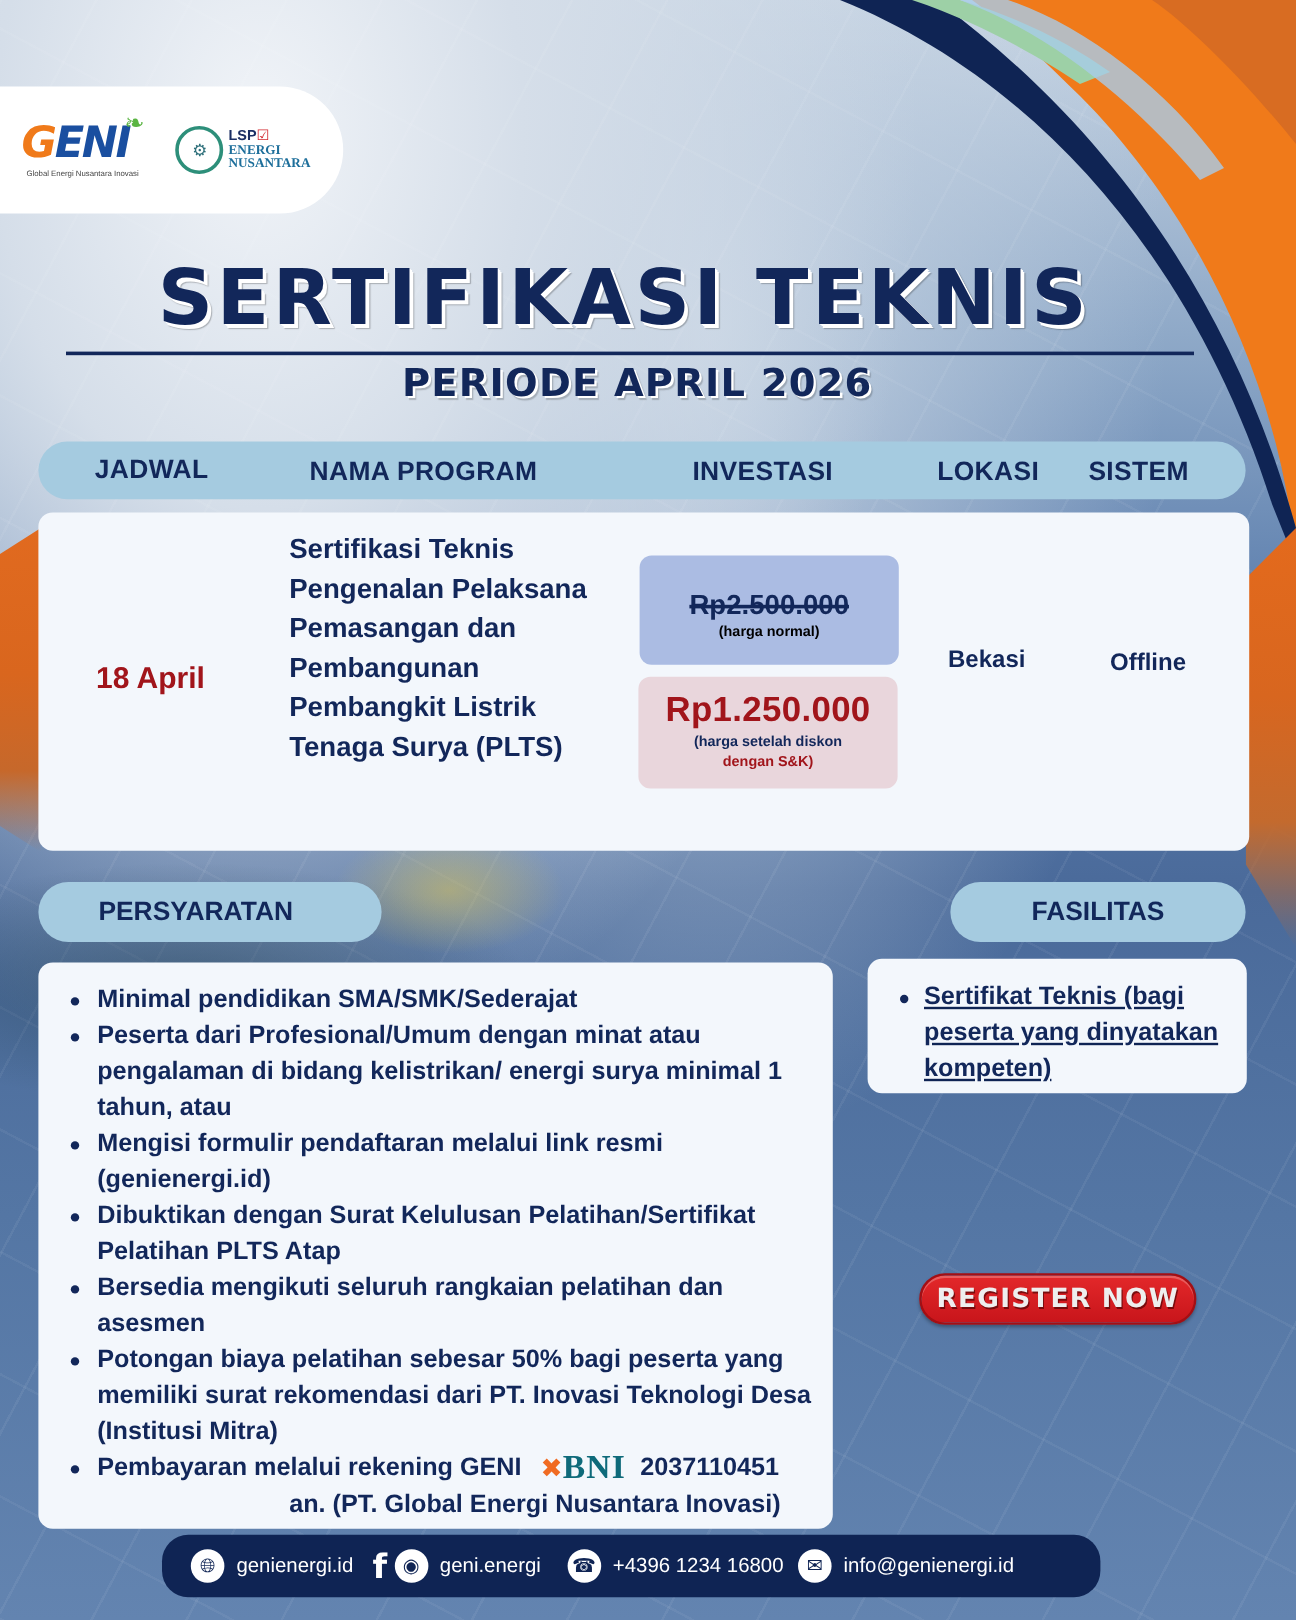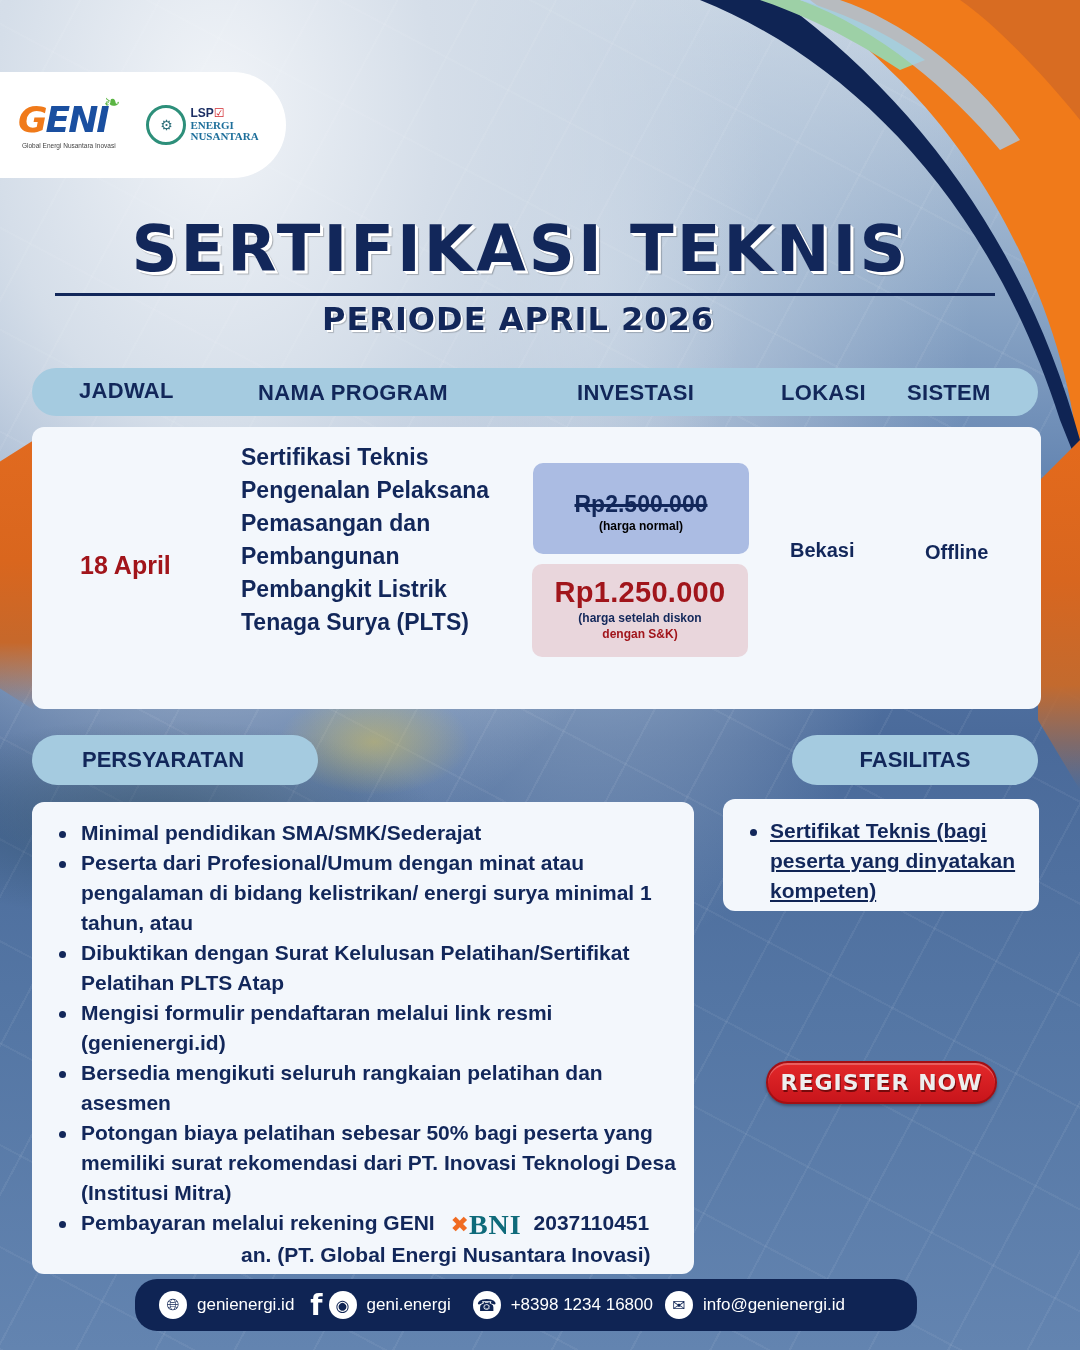--- a/index.html
+++ b/index.html
@@ -71,21 +71,21 @@
   .title {
     position: absolute; left: 0; width: 1040px; top: 212px; text-align: center; z-index: 3;
     font-family: "DejaVu Sans", sans-serif; font-weight: 900; font-size: 64px;
     letter-spacing: 3px; color: #12275a;
     text-shadow: 3px 3px 0 #ffffff, 2px 2px 0 #ffffff, 1px 1px 0 #fff, 4px 4px 1px rgba(0,0,0,0.25);
   }
   .title-rule {
     position: absolute; left: 55px; top: 293px; width: 940px; height: 3px; background: #12275a; z-index: 3;
   }
   .subtitle {
-    position: absolute; left: 3px; width: 1030px; top: 300px; text-align: center; z-index: 3;
+    position: absolute; left: 16px; width: 1030px; top: 300px; text-align: center; z-index: 3;
     font-family: "DejaVu Sans", sans-serif; font-weight: 900; font-size: 32px;
     letter-spacing: 1px; color: #12275a;
     text-shadow: 2px 2px 0 #ffffff, 3px 3px 1px rgba(0,0,0,0.2);
   }
 
   .table-head {
     position: absolute; left: 32px; top: 368px; width: 1006px; height: 48px;
     background: #a5cbe0; border-radius: 24px; z-index: 3;
   }
   .th {
@@ -251,22 +251,22 @@
   <div class="cell-sys">Offline</div>
 </div>
 
 <div class="pill pill-req">PERSYARATAN</div>
 <div class="pill pill-fac">FASILITAS</div>
 
 <div class="req-box">
   <ul class="req-list">
     <li>Minimal pendidikan SMA/SMK/Sederajat</li>
     <li>Peserta dari Profesional/Umum dengan minat atau pengalaman di bidang kelistrikan/ energi surya minimal 1 tahun, atau</li>
+    <li>Mengisi formulir pendaftaran melalui link resmi (genienergi.id)</li>
     <li>Dibuktikan dengan Surat Kelulusan Pelatihan/Sertifikat Pelatihan PLTS Atap</li>
-    <li>Mengisi formulir pendaftaran melalui link resmi (genienergi.id)</li>
     <li>Bersedia mengikuti seluruh rangkaian pelatihan dan asesmen</li>
     <li>Potongan biaya pelatihan sebesar 50% bagi peserta yang memiliki surat rekomendasi dari PT. Inovasi Teknologi Desa (Institusi Mitra)</li>
     <li>
       <span class="bni-line">
         <span>Pembayaran melalui rekening GENI</span>
         <span class="bni-logo">
           <span class="bni-mark">✖</span>
           <span class="bni-word">BNI</span>
         </span>
         <span>2037110451</span>
@@ -289,19 +289,19 @@
     <span class="f-icon">🌐︎</span>
     <span>genienergi.id</span>
   </div>
   <span class="f-fb">f</span>
   <div class="f-item">
     <span class="f-icon">◉</span>
     <span>geni.energi</span>
   </div>
   <div class="f-item" style="margin-left:22px;">
     <span class="f-icon">☎</span>
-    <span>+8398 1234 16800</span>
+    <span>+4396 1234 16800</span>
   </div>
   <div class="f-item" style="margin-left:12px;">
     <span class="f-icon">✉</span>
     <span>info@genienergi.id</span>
   </div>
 </div>
 
 </body></html>

